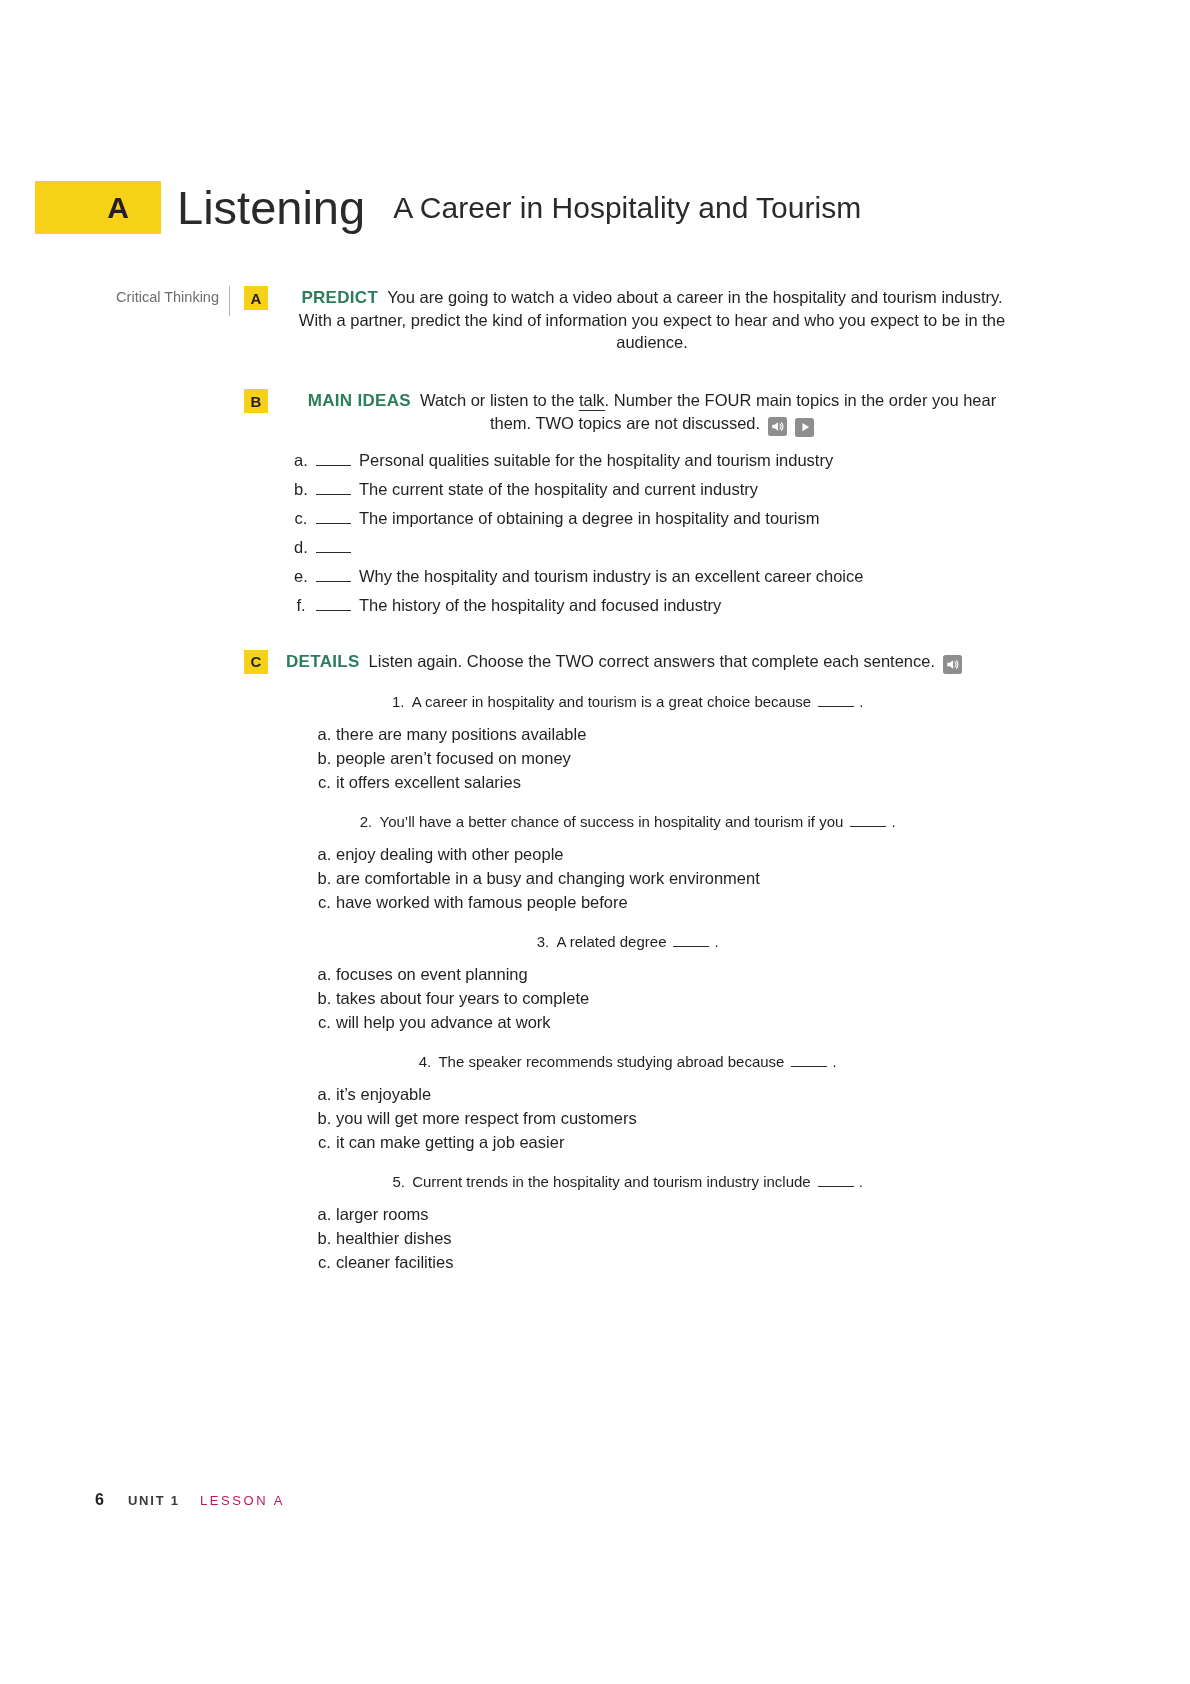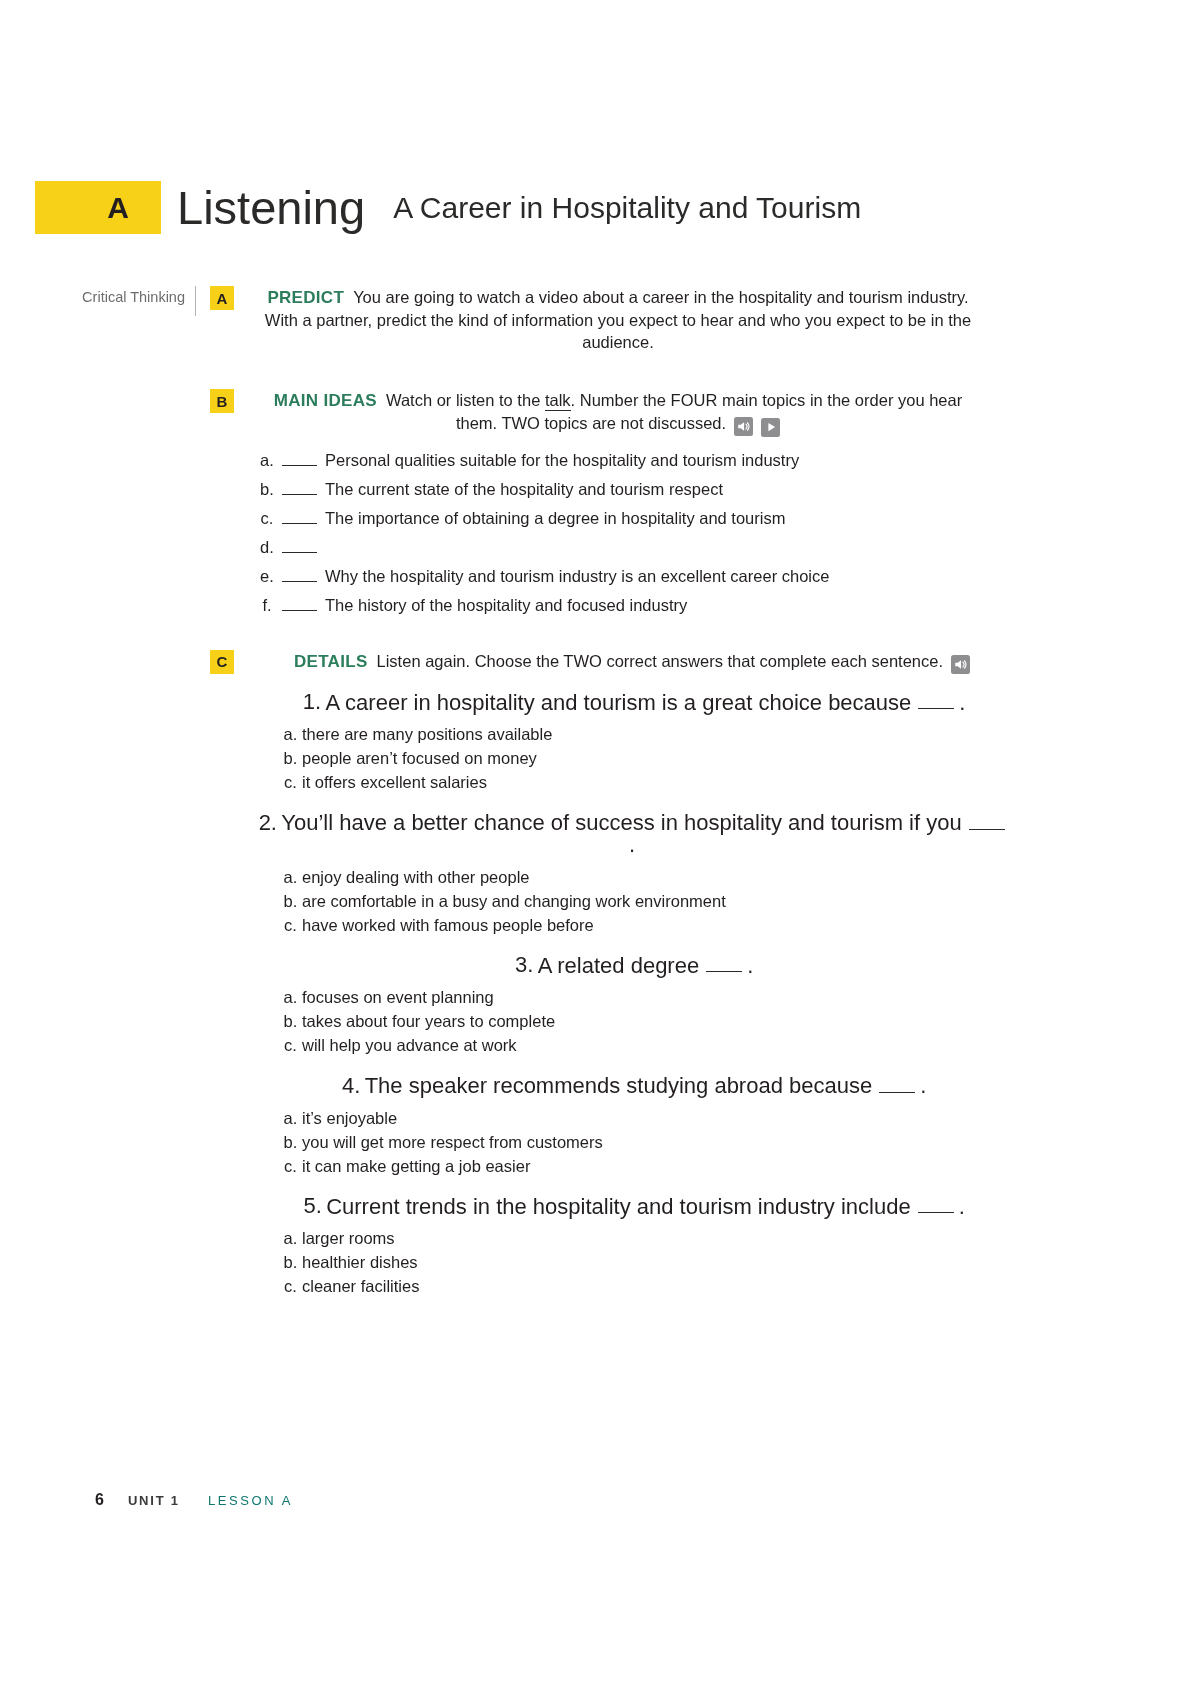--- a/index.html
+++ b/index.html
@@ -16,21 +16,21 @@
     display:flex; align-items:center; justify-content:flex-end;
     padding-right:32px; box-sizing:border-box;
     font-size:30px; font-weight:700; color:#231f20;
   }
   .header-title { margin-left:16px; font-size:47px; font-weight:400; color:#2b2a29; }
   .header-subtitle { margin-left:28px; font-size:30px; font-weight:400; color:#2b2a29; }
 
   
   .main { position:absolute; top:286px; left:0; width:1190px; }
   .section-row { display:flex; align-items:flex-start; }
-  .side-col { width:210px; box-sizing:border-box; display:flex; justify-content:flex-end; flex:none;text-align:center; }
+  .side-col { width:244px; box-sizing:border-box; display:flex; justify-content:flex-end; flex:none;text-align:center; }
   .side-label {
     font-size:14.5px; color:#6d6d6d; line-height:17px;
     border-right:1px solid #b3b3b3; padding:3px 10px 10px 0; margin-right:14px;
   }
   .badge {
     width:24px; height:24px; flex:none; background:var(--accent_yellow,#F7D118);
     display:flex; align-items:center; justify-content:center;
     font-size:15px; font-weight:700; color:#231f20; margin-top:0px;
   }
   .content { margin-left:18px; max-width:732px; font-size:16.5px; line-height:22px;text-align:center; }
@@ -53,35 +53,35 @@
   .mi-row { display:flex; align-items:baseline; margin-bottom:9px; line-height:20px; font-size:16.5px; }
   .mi-letter { width:30px; flex:none; }
   .mi-blank {
     display:inline-block; width:35px; height:12px; flex:none;
     border-bottom:1.5px solid #2b2a29; margin-right:8px;
   }
   .mi-text { }
 
   
   .question { margin-top:17px; }
-  .q-stem { font-size:22px; line-height:22px; }
+  .q-stem { font-size:15px; line-height:22px; }
   .q-num { display:inline-block; width:27px; }
   .blank-inline {
     display:inline-block; width:36px; height:0.8em;
     border-bottom:1.5px solid #2b2a29; margin:0 5px 0 7px;
   }
   .q-options { margin-top:9px; padding-left:27px; }
   .q-option { display:flex; align-items:baseline; font-size:16.5px; line-height:24px; }
   .opt-letter { width:23px; flex:none; }
 
   
   .footer { position:absolute; left:95px; top:1491px; display:flex; align-items:baseline; }
   .footer-page { font-size:16px; font-weight:700; color:#231f20; }
   .footer-unit { margin-left:24px; font-size:13px; font-weight:700; letter-spacing:1.8px; color:#3a3a3a; }
-  .footer-lesson { margin-left:28px; font-size:13px; color:#0f766e; letter-spacing:2.6px;text-align:right; }
+  .footer-lesson { margin-left:20px; font-size:13px; color:#be185d; letter-spacing:2.6px;text-align:right; }
 </style>
 </head>
 <body>
 
 <div class="page">
 
   <div class="header">
     <div class="header-tab">
       <span>A</span>
     </div>
@@ -119,21 +119,21 @@
 
         <div class="mi-list">
             <div class="mi-row">
     <span class="mi-letter">a.</span>
     <span class="mi-blank"></span>
     <span class="mi-text">Personal qualities suitable for the hospitality and tourism industry</span>
   </div>
             <div class="mi-row">
     <span class="mi-letter">b.</span>
     <span class="mi-blank"></span>
-    <span class="mi-text">The current state of the hospitality and tourism respect</span>
+    <span class="mi-text">The current state of the hospitality and current industry</span>
   </div>
             <div class="mi-row">
     <span class="mi-letter">c.</span>
     <span class="mi-blank"></span>
     <span class="mi-text">The importance of obtaining a degree in hospitality and tourism</span>
   </div>
             <div class="mi-row">
     <span class="mi-letter">d.</span>
     <span class="mi-blank"></span>
   </div>

